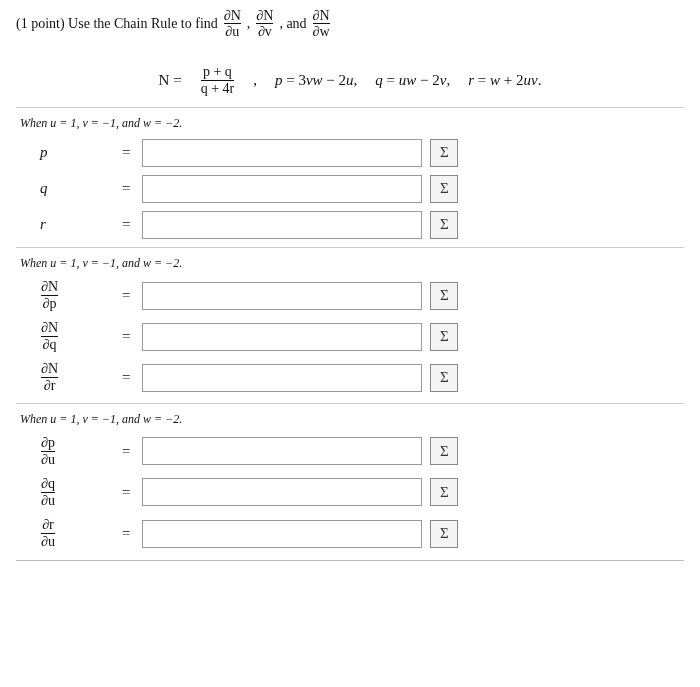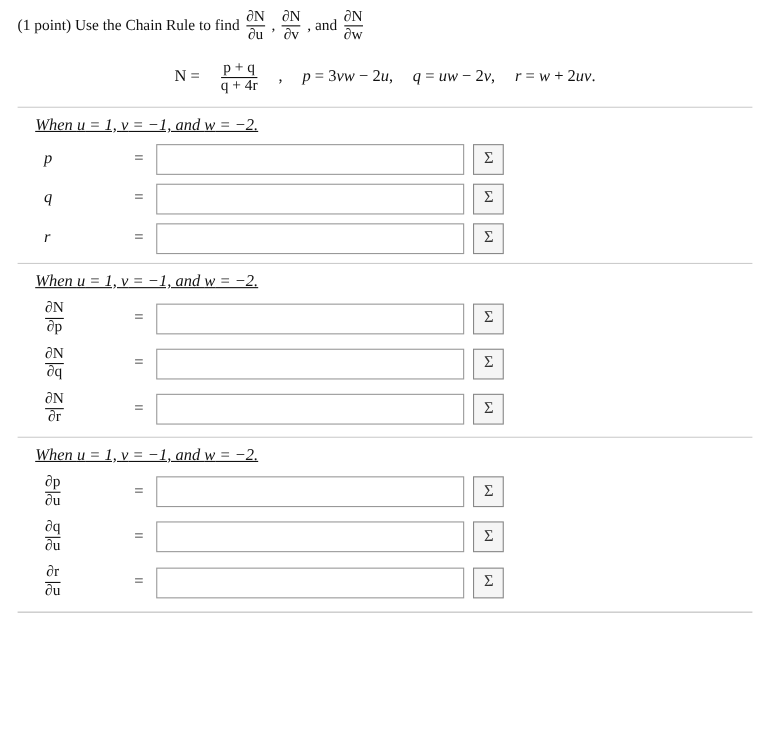--- a/index.html
+++ b/index.html
@@ -16,21 +16,21 @@
     .page {
       padding: 8px 16px 16px 16px;
     }
 
     
     .header-line {
       display: flex;
       align-items: center;
       flex-wrap: wrap;
       gap: 4px;
-      margin-bottom: 14px;
+      margin-bottom: 24px;
       font-size: 14px;
     }
 
     .header-line .frac {
       display: inline-flex;
       flex-direction: column;
       align-items: center;
       vertical-align: middle;
       margin: 0 2px;
     }
@@ -75,24 +75,23 @@
 
     
     .section-divider {
       border: none;
       border-top: 1px solid #ccc;
       margin: 6px 0;
     }
 
     
     .when-text {
-      font-size: 15px;
-      margin: 8px 0 6px 16px;
+      font-size: 12px;
+      margin: 8px 0 6px 4px;
       font-style: italic;
-      text-decoration: underline;
     }
 
     
     .input-row {
       display: flex;
       align-items: center;
       margin: 8px 0 8px 24px;
       gap: 8px;
     }
 

